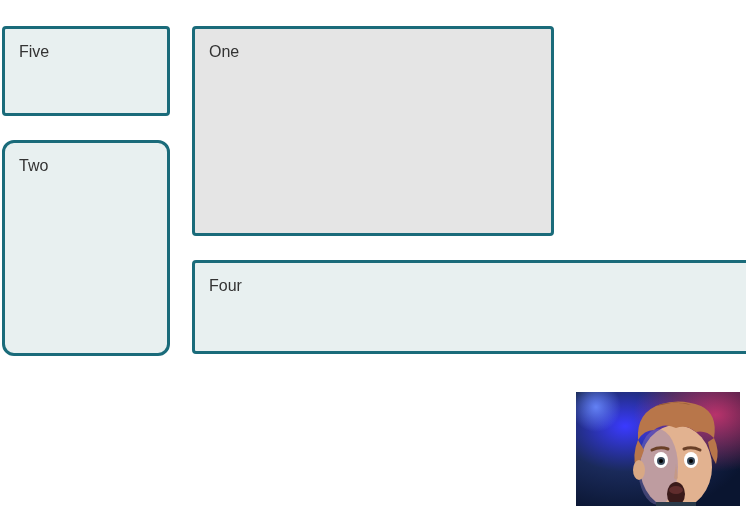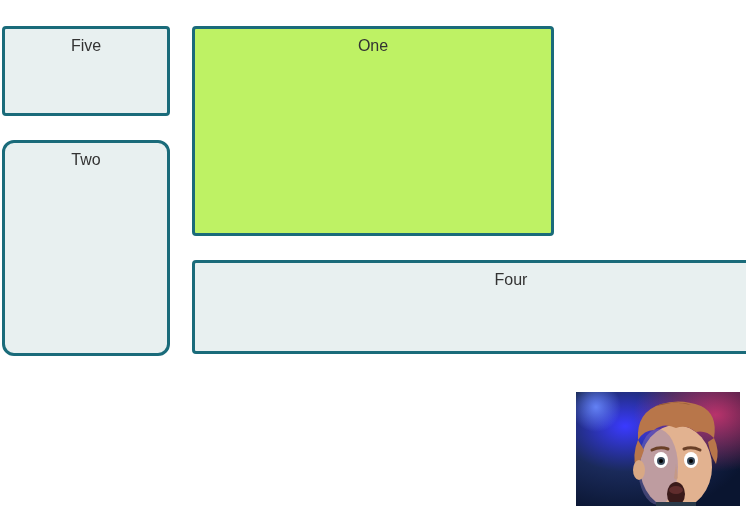--- a/index.html
+++ b/index.html
@@ -11,38 +11,37 @@
       font-family: Arial, sans-serif;
       background: #ffffff;
       position: relative;
       width: 746px;
       height: 510px;
     }
     .box {
       position: absolute;
       border: 3px solid #1a6b7a;
       border-radius: 4px;
-      padding: 8px 14px;
+      padding: 14px 14px;
       font-size: 16px;
       color: #333;
-      text-align: center;
     }
     .box-five {
       left: 2px;
       top: 26px;
       width: 168px;
       height: 90px;
       background: #e8f0f0;
     }
     .box-one {
       left: 192px;
       top: 26px;
       width: 362px;
       height: 210px;
-      background: #bef264;
+      background: #e5e5e5;
     }
     .box-two {
       left: 2px;
       top: 140px;
       width: 168px;
       height: 216px;
       background: #e8f0f0;
       border-radius: 12px;
     }
     .box-four {

